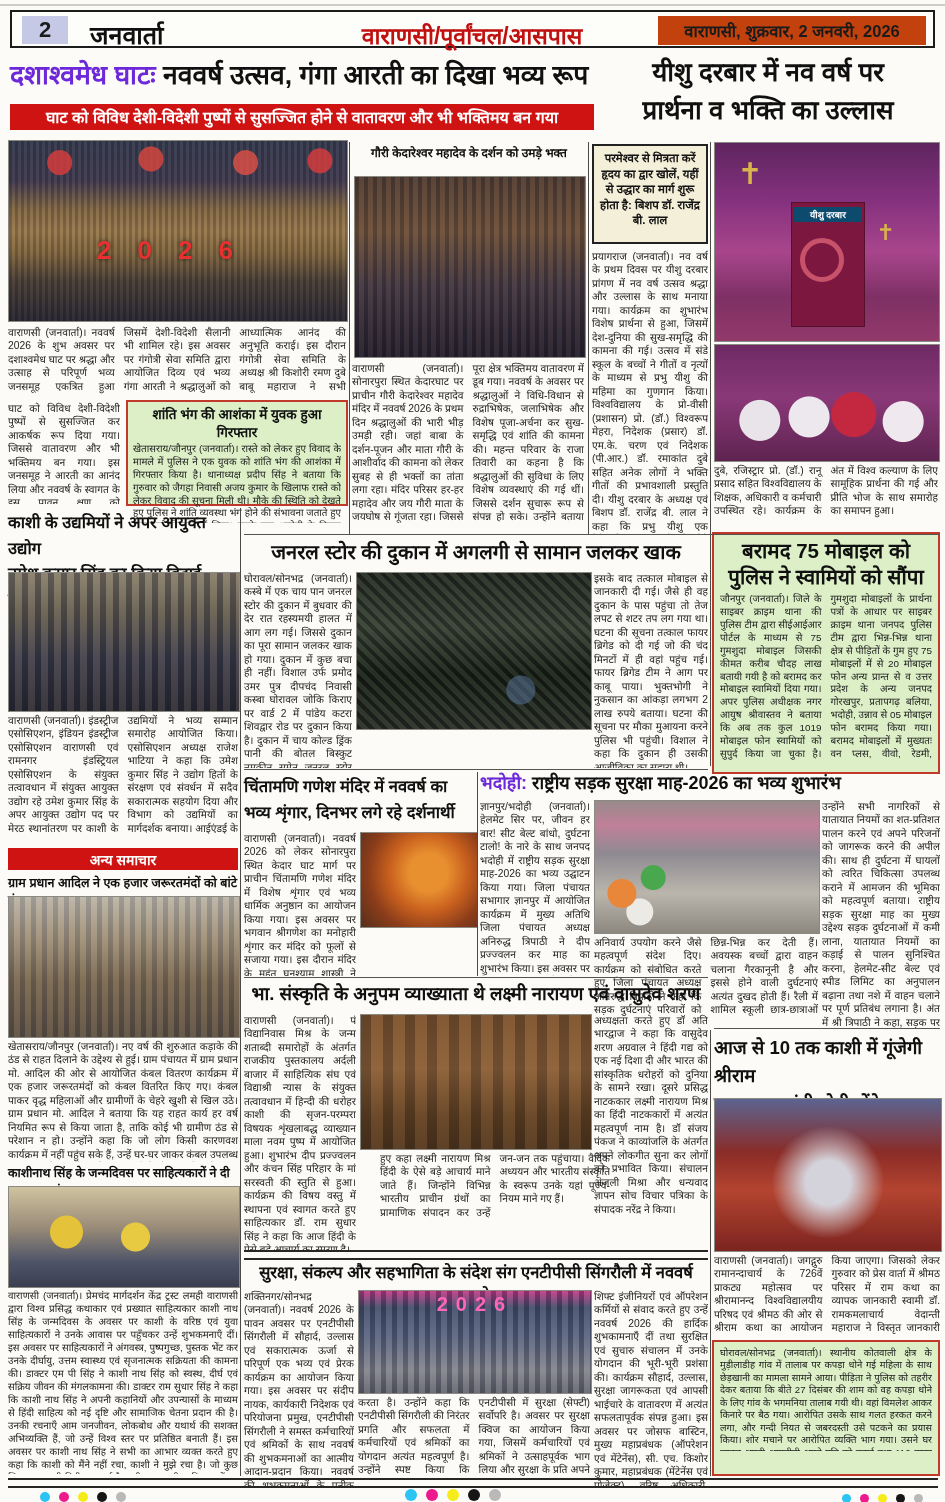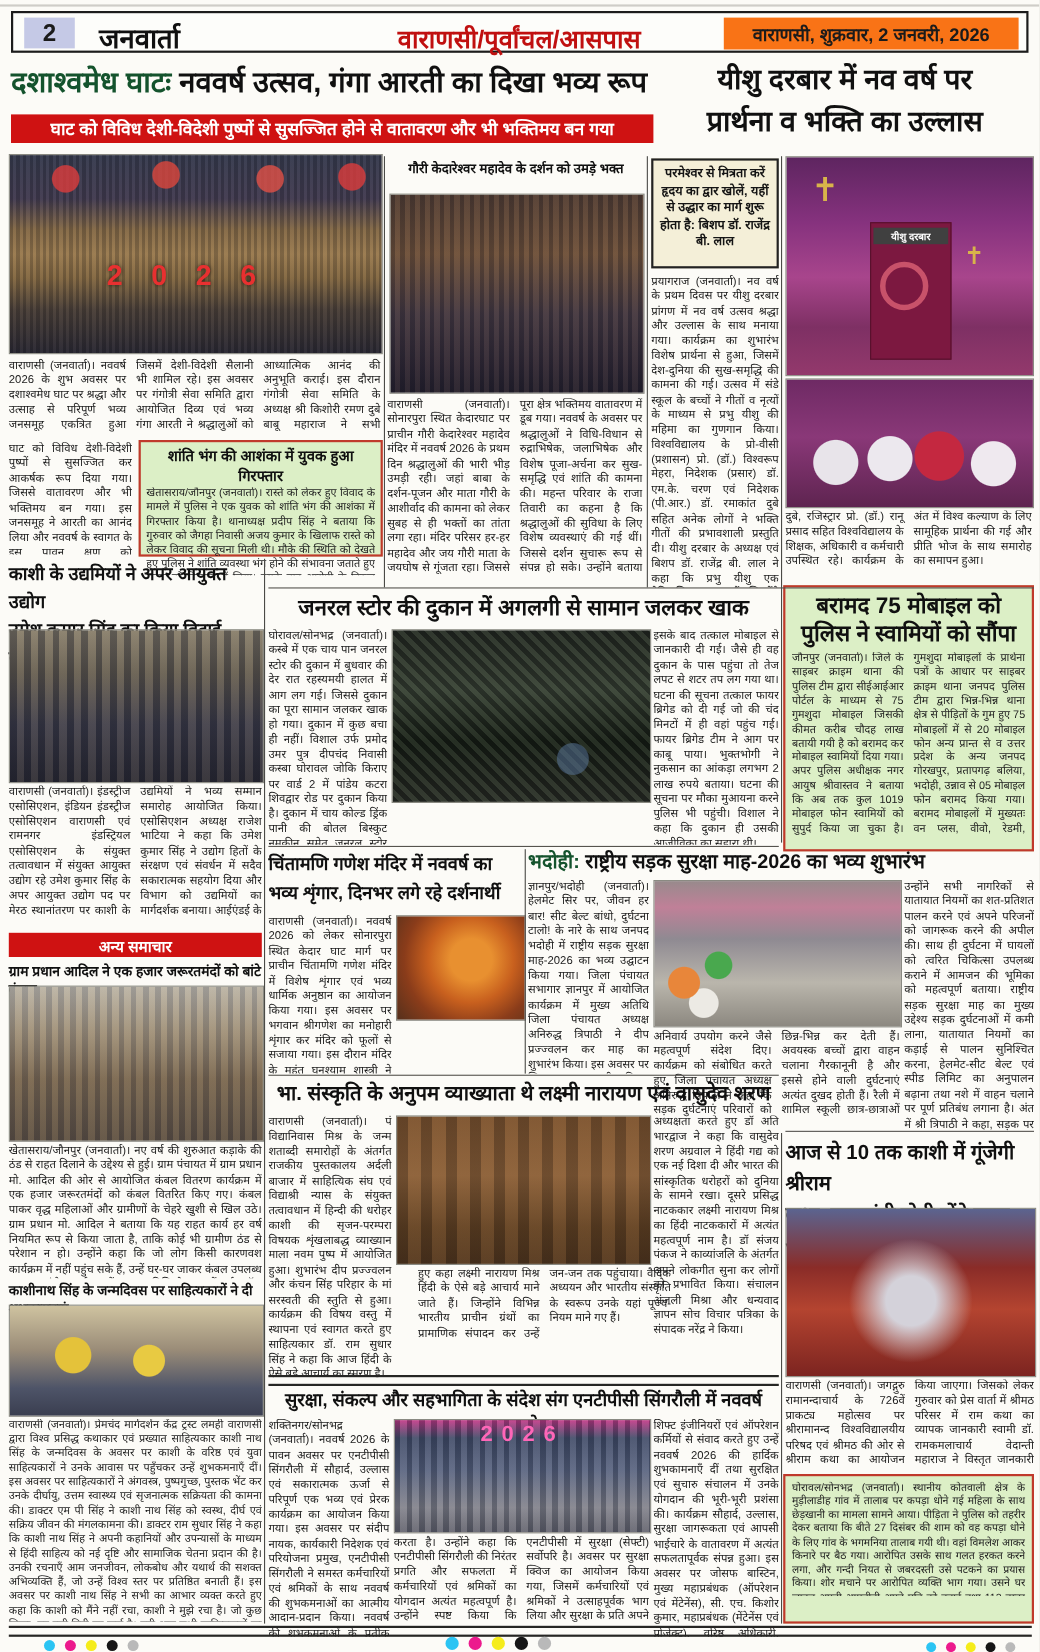--- a/index.html
+++ b/index.html
@@ -12,22 +12,22 @@
   .hl{font-weight:bold;color:#101010;}
   .center{text-align:center;}
   .ph{overflow:hidden;border:1px solid #8a8a82;}
   .vr{width:1px;background:#4a4a46;}
   .hrl{height:1px;background:#55534e;}
   .dhr{height:6px;border-top:2px solid #262624;border-bottom:2px solid #262624;}
   .greenbox{background:#dcefc6;border:2px solid #c0392b;box-sizing:border-box;}
   .redband{background:#cf1212;color:#fff;font-weight:bold;display:flex;align-items:center;justify-content:center;}
   .headerbox{border:2px solid #1c1c1c;background:#fdfdfa;box-sizing:border-box;}
   .pagenum{background:#c5c9e6;display:flex;align-items:center;justify-content:center;font-weight:bold;font-size:22px;}
-  .datebox{background:#f97316;display:flex;align-items:center;justify-content:center;font-weight:bold;font-size:16.5px;}
-  .kick{color:#14532d;}
+  .datebox{background:#c2410c;display:flex;align-items:center;justify-content:center;font-weight:bold;font-size:16.5px;}
+  .kick{color:#6d28d9;}
   
   .ph-aarti{background:
      radial-gradient(circle at 15% 12%, rgba(220,60,60,.8) 0 12px, transparent 13px),
      radial-gradient(circle at 42% 10%, rgba(220,70,60,.8) 0 12px, transparent 13px),
      radial-gradient(circle at 70% 12%, rgba(225,80,70,.8) 0 12px, transparent 13px),
      radial-gradient(circle at 92% 11%, rgba(220,60,60,.8) 0 12px, transparent 13px),
      repeating-linear-gradient(90deg, rgba(20,22,34,.35) 0 3px, rgba(60,62,80,.2) 3px 6px),
      linear-gradient(180deg,#3c4154 0%,#4a4156 22%,#9c7a4a 38%,#b58e54 50%,#9a7844 62%,#544638 78%,#2c2931 100%);}
   .ph-gauri{background:
      repeating-linear-gradient(90deg, rgba(10,10,20,.30) 0 4px, rgba(90,70,60,.18) 4px 9px),
@@ -67,21 +67,21 @@
   .ph-shriram{background:
      radial-gradient(circle at 50% 55%, #d4d2da 0 16%, transparent 40%),
      linear-gradient(180deg,#5b6490 0%,#8a2c28 35%,#b44430 60%,#7c2420 100%);}
   .ph-ntpc{background:
      repeating-linear-gradient(90deg, rgba(20,25,40,.35) 0 5px, rgba(130,130,140,.2) 5px 11px),
      linear-gradient(180deg,#d83a92 0%,#44506e 16%,#5e6a88 45%,#8e8e96 78%,#6a6a74 100%);}
   .year-ov{position:absolute;left:0;right:0;top:52%;text-align:center;color:#e83030;font-weight:bold;
            font-size:26px;letter-spacing:26px;text-shadow:0 0 4px rgba(0,0,0,.6);}
   .ntpc-year{position:absolute;left:0;right:0;top:2px;text-align:center;color:#ff66b8;font-weight:bold;font-size:20px;letter-spacing:8px;}
   .podium{position:absolute;left:34%;top:30%;width:32%;height:62%;background:#7c1840;border:1px solid #55102c;}
-  .podium-sign{position:absolute;left:2px;right:2px;top:4px;background:#404040;color:#fff;font-size:9px;font-weight:bold;text-align:center;padding:1px 0;}
+  .podium-sign{position:absolute;left:2px;right:2px;top:4px;background:#0c4a6e;color:#fff;font-size:9px;font-weight:bold;text-align:center;padding:1px 0;}
   .cross-icon{position:absolute;color:#d8b44a;font-size:30px;line-height:1;}
   .cross-icon::before{content:"✝";}
   .wreath{position:absolute;left:38%;top:48%;width:34px;height:34px;border:5px solid #c8526a;border-radius:50%;}
   .parbox{border:2px solid #222;background:#f4efd8;box-sizing:border-box;font-weight:bold;
           font-size:11.5px;line-height:1.35;text-align:center;color:#141414;padding:5px 4px;}
   .dot{display:inline-block;border-radius:50%;margin-right:9px;}
   .d1{background:#2bc4f3;} .d2{background:#ec1a8d;} .d3{background:#f5ec1a;} .d4{background:#161616;} .d5{background:#b9b9b9;}
   .gb-head{font-weight:bold;text-align:center;color:#101010;}
   .gb-body{font-size:9.9px;line-height:1.3;text-align:justify;overflow:hidden;color:#1d1d1d;}
 </style>

